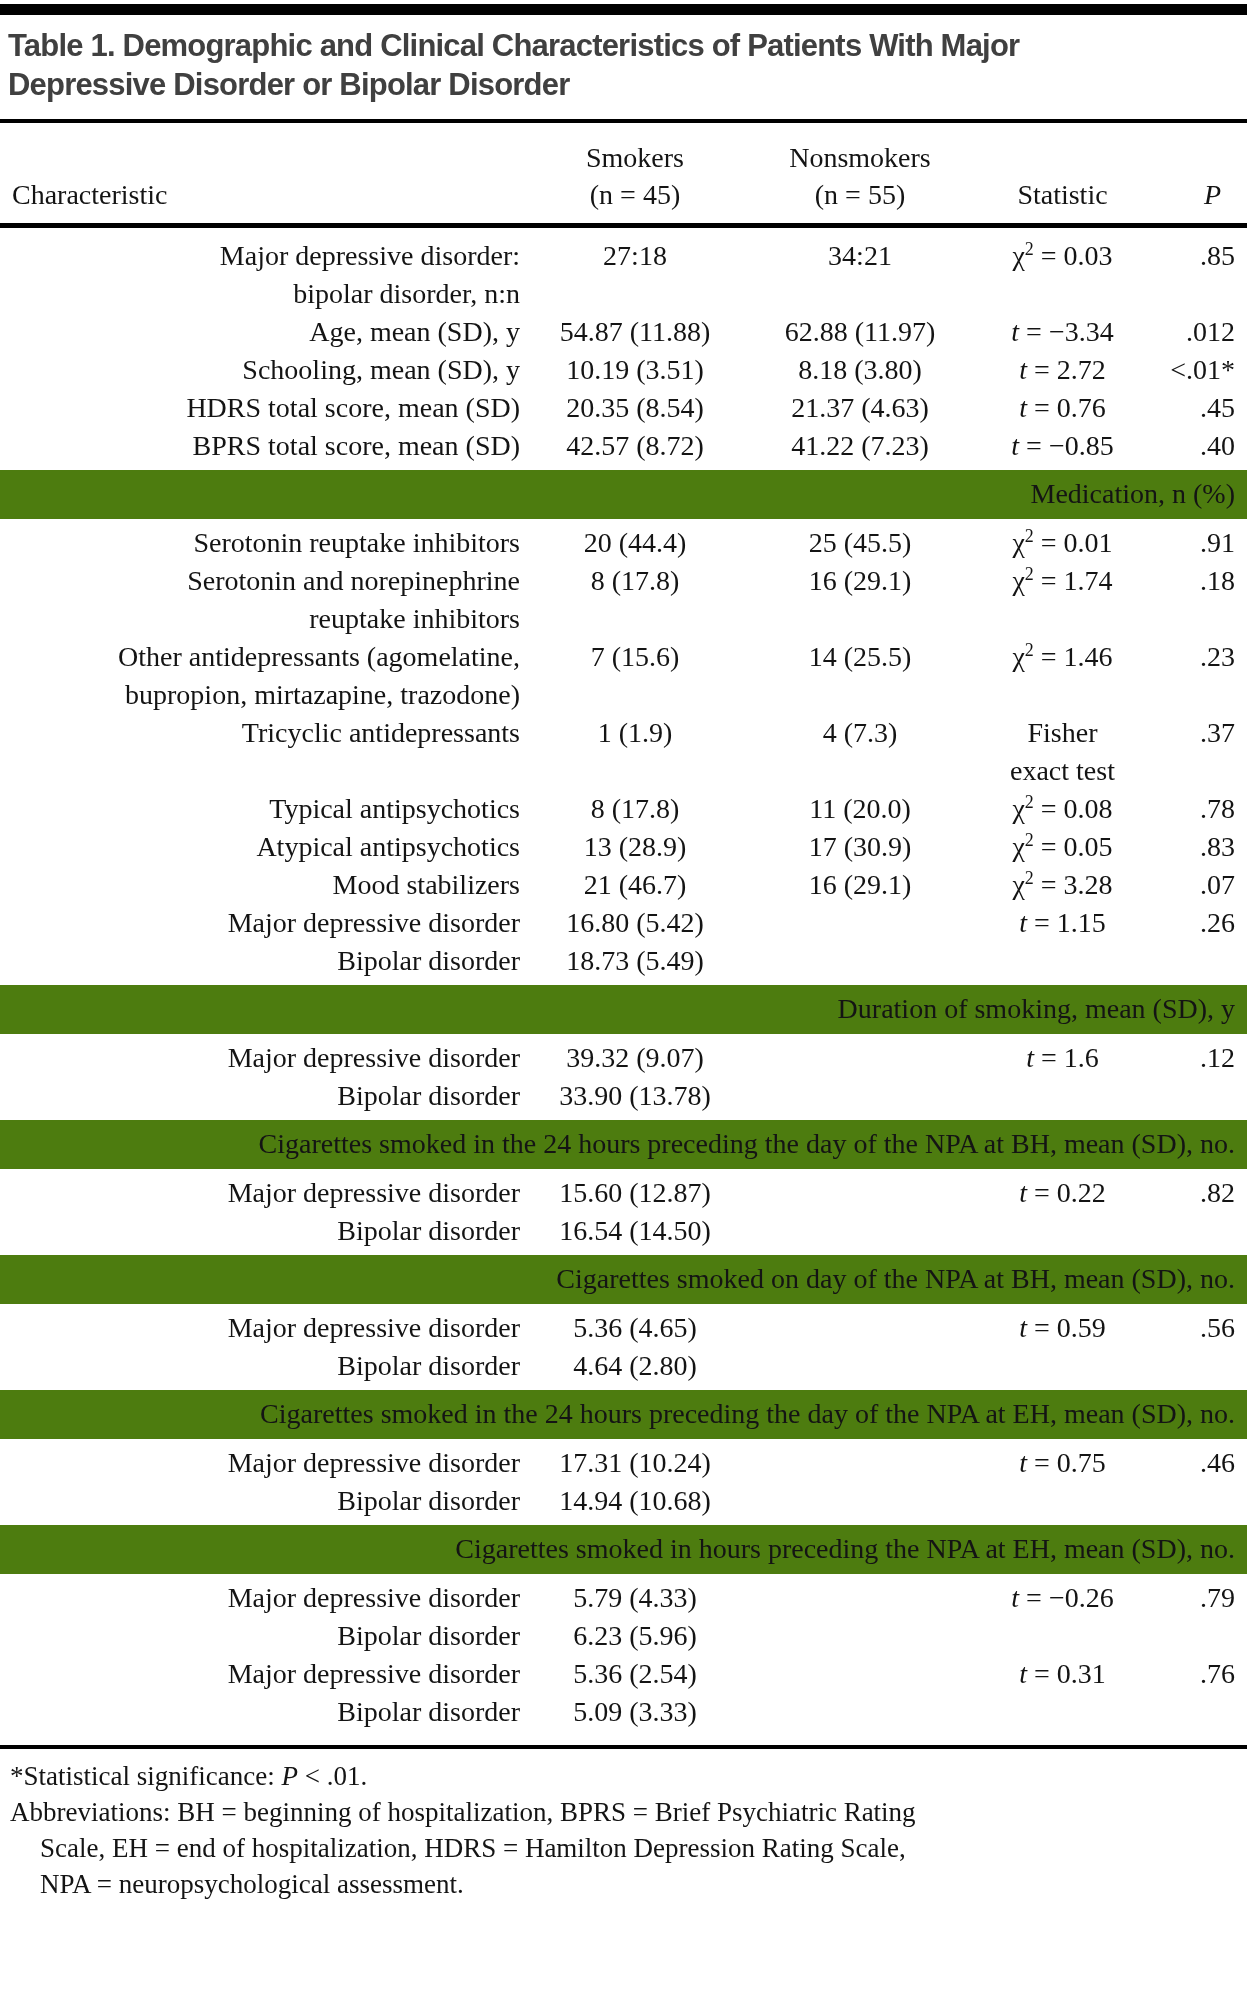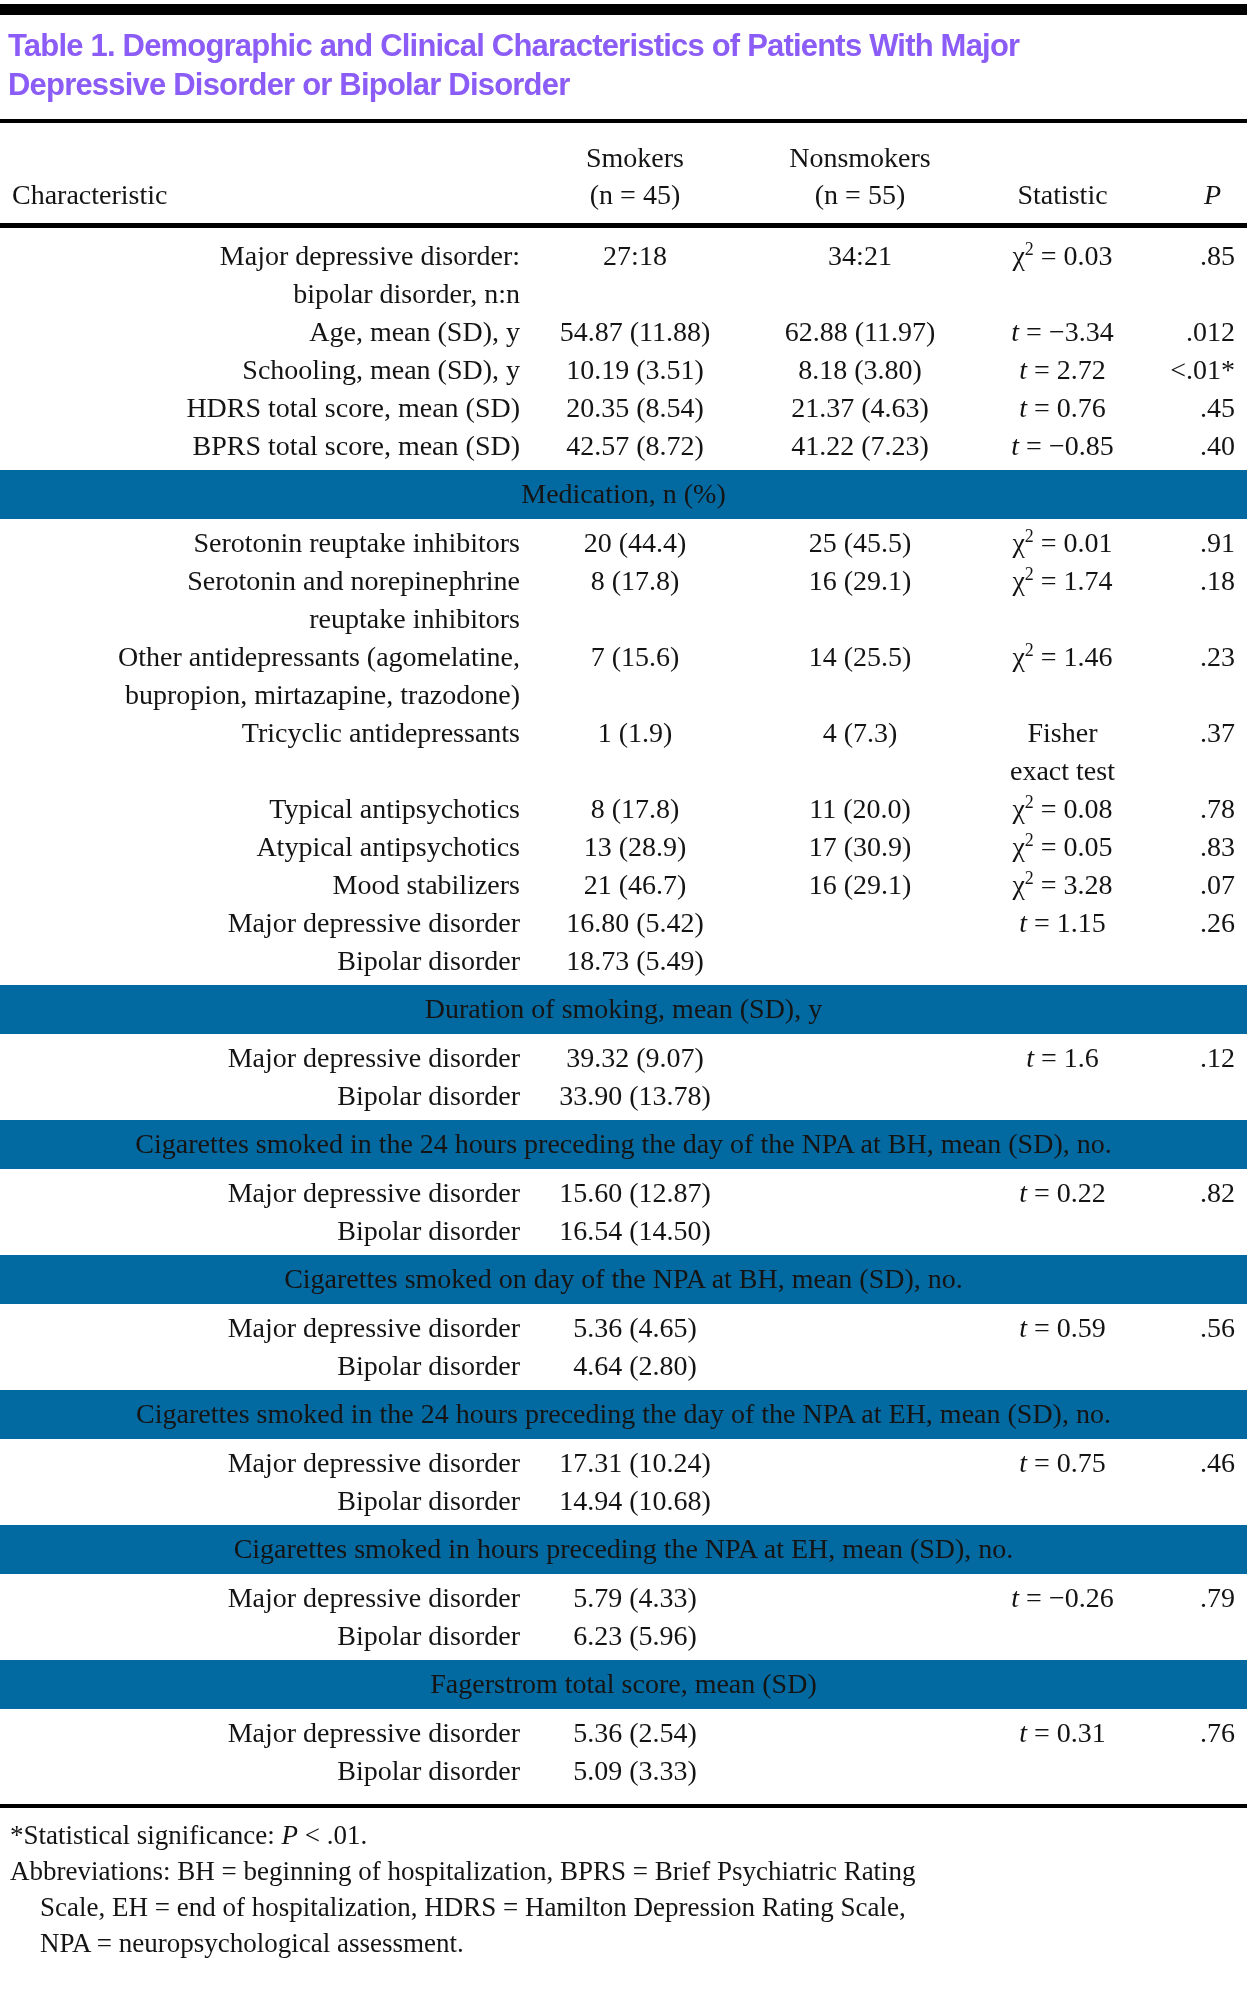--- a/index.html
+++ b/index.html
@@ -13,21 +13,21 @@
   .bar-top { height: 11px; background: #000; margin-top: 4px; }
   .rule-title { height: 4px; background: #000; }
   .rule-foot { height: 4px; background: #000; margin-top: 6px; }
 
   h1.table-title {
     font-family: "Liberation Sans", sans-serif;
     font-weight: 700;
     font-size: 31px;
     line-height: 1.25;
     letter-spacing: -0.8px;
-    color: #8b5cf6;
+    color: #404040;
     margin: 0;
     padding: 12px 8px 14px 8px;
     white-space: pre-line;
   }
 
   table.demo-table {
     width: 1247px;
     border-collapse: collapse;
     table-layout: fixed;
     font-size: 28px;
@@ -63,26 +63,26 @@
     text-indent: -42px;
     white-space: pre-line;
   }
   td.cell-smokers, td.cell-nonsmokers, td.cell-stat {
     text-align: center;
     white-space: pre-line;
   }
   td.cell-p { text-align: right; padding-right: 12px; }
 
   tr.section-row td {
-    background: #0369a1;
+    background: #4d7c0f;
     padding: 7px 12px 8px 12px;
     line-height: 34px;
     border-top: 5px solid #fff;
     border-bottom: 5px solid #fff;
-    text-align: center;
+    text-align: right;
     white-space: normal;
     text-indent: 0;
   }
 
   sup { font-size: 64%; vertical-align: super; line-height: 0; }
 
   .footnotes {
     font-size: 27px;
     line-height: 36px;
     padding: 9px 10px 10px 10px;
@@ -309,23 +309,20 @@
           <td class="cell-stat"><i>t</i> = −0.26</td>
           <td class="cell-p">.79</td>
         </tr>
         <tr class="data-row">
           <td class="cell-characteristic">Bipolar disorder</td>
           <td class="cell-smokers">6.23 (5.96)</td>
           <td class="cell-nonsmokers"></td>
           <td class="cell-stat"></td>
           <td class="cell-p"></td>
         </tr>
-        <tr class="section-row">
-          <td colspan="5">Fagerstrom total score, mean (SD)</td>
-        </tr>
         <tr class="data-row">
           <td class="cell-characteristic">Major depressive disorder</td>
           <td class="cell-smokers">5.36 (2.54)</td>
           <td class="cell-nonsmokers"></td>
           <td class="cell-stat"><i>t</i> = 0.31</td>
           <td class="cell-p">.76</td>
         </tr>
         <tr class="data-row">
           <td class="cell-characteristic">Bipolar disorder</td>
           <td class="cell-smokers">5.09 (3.33)</td>

